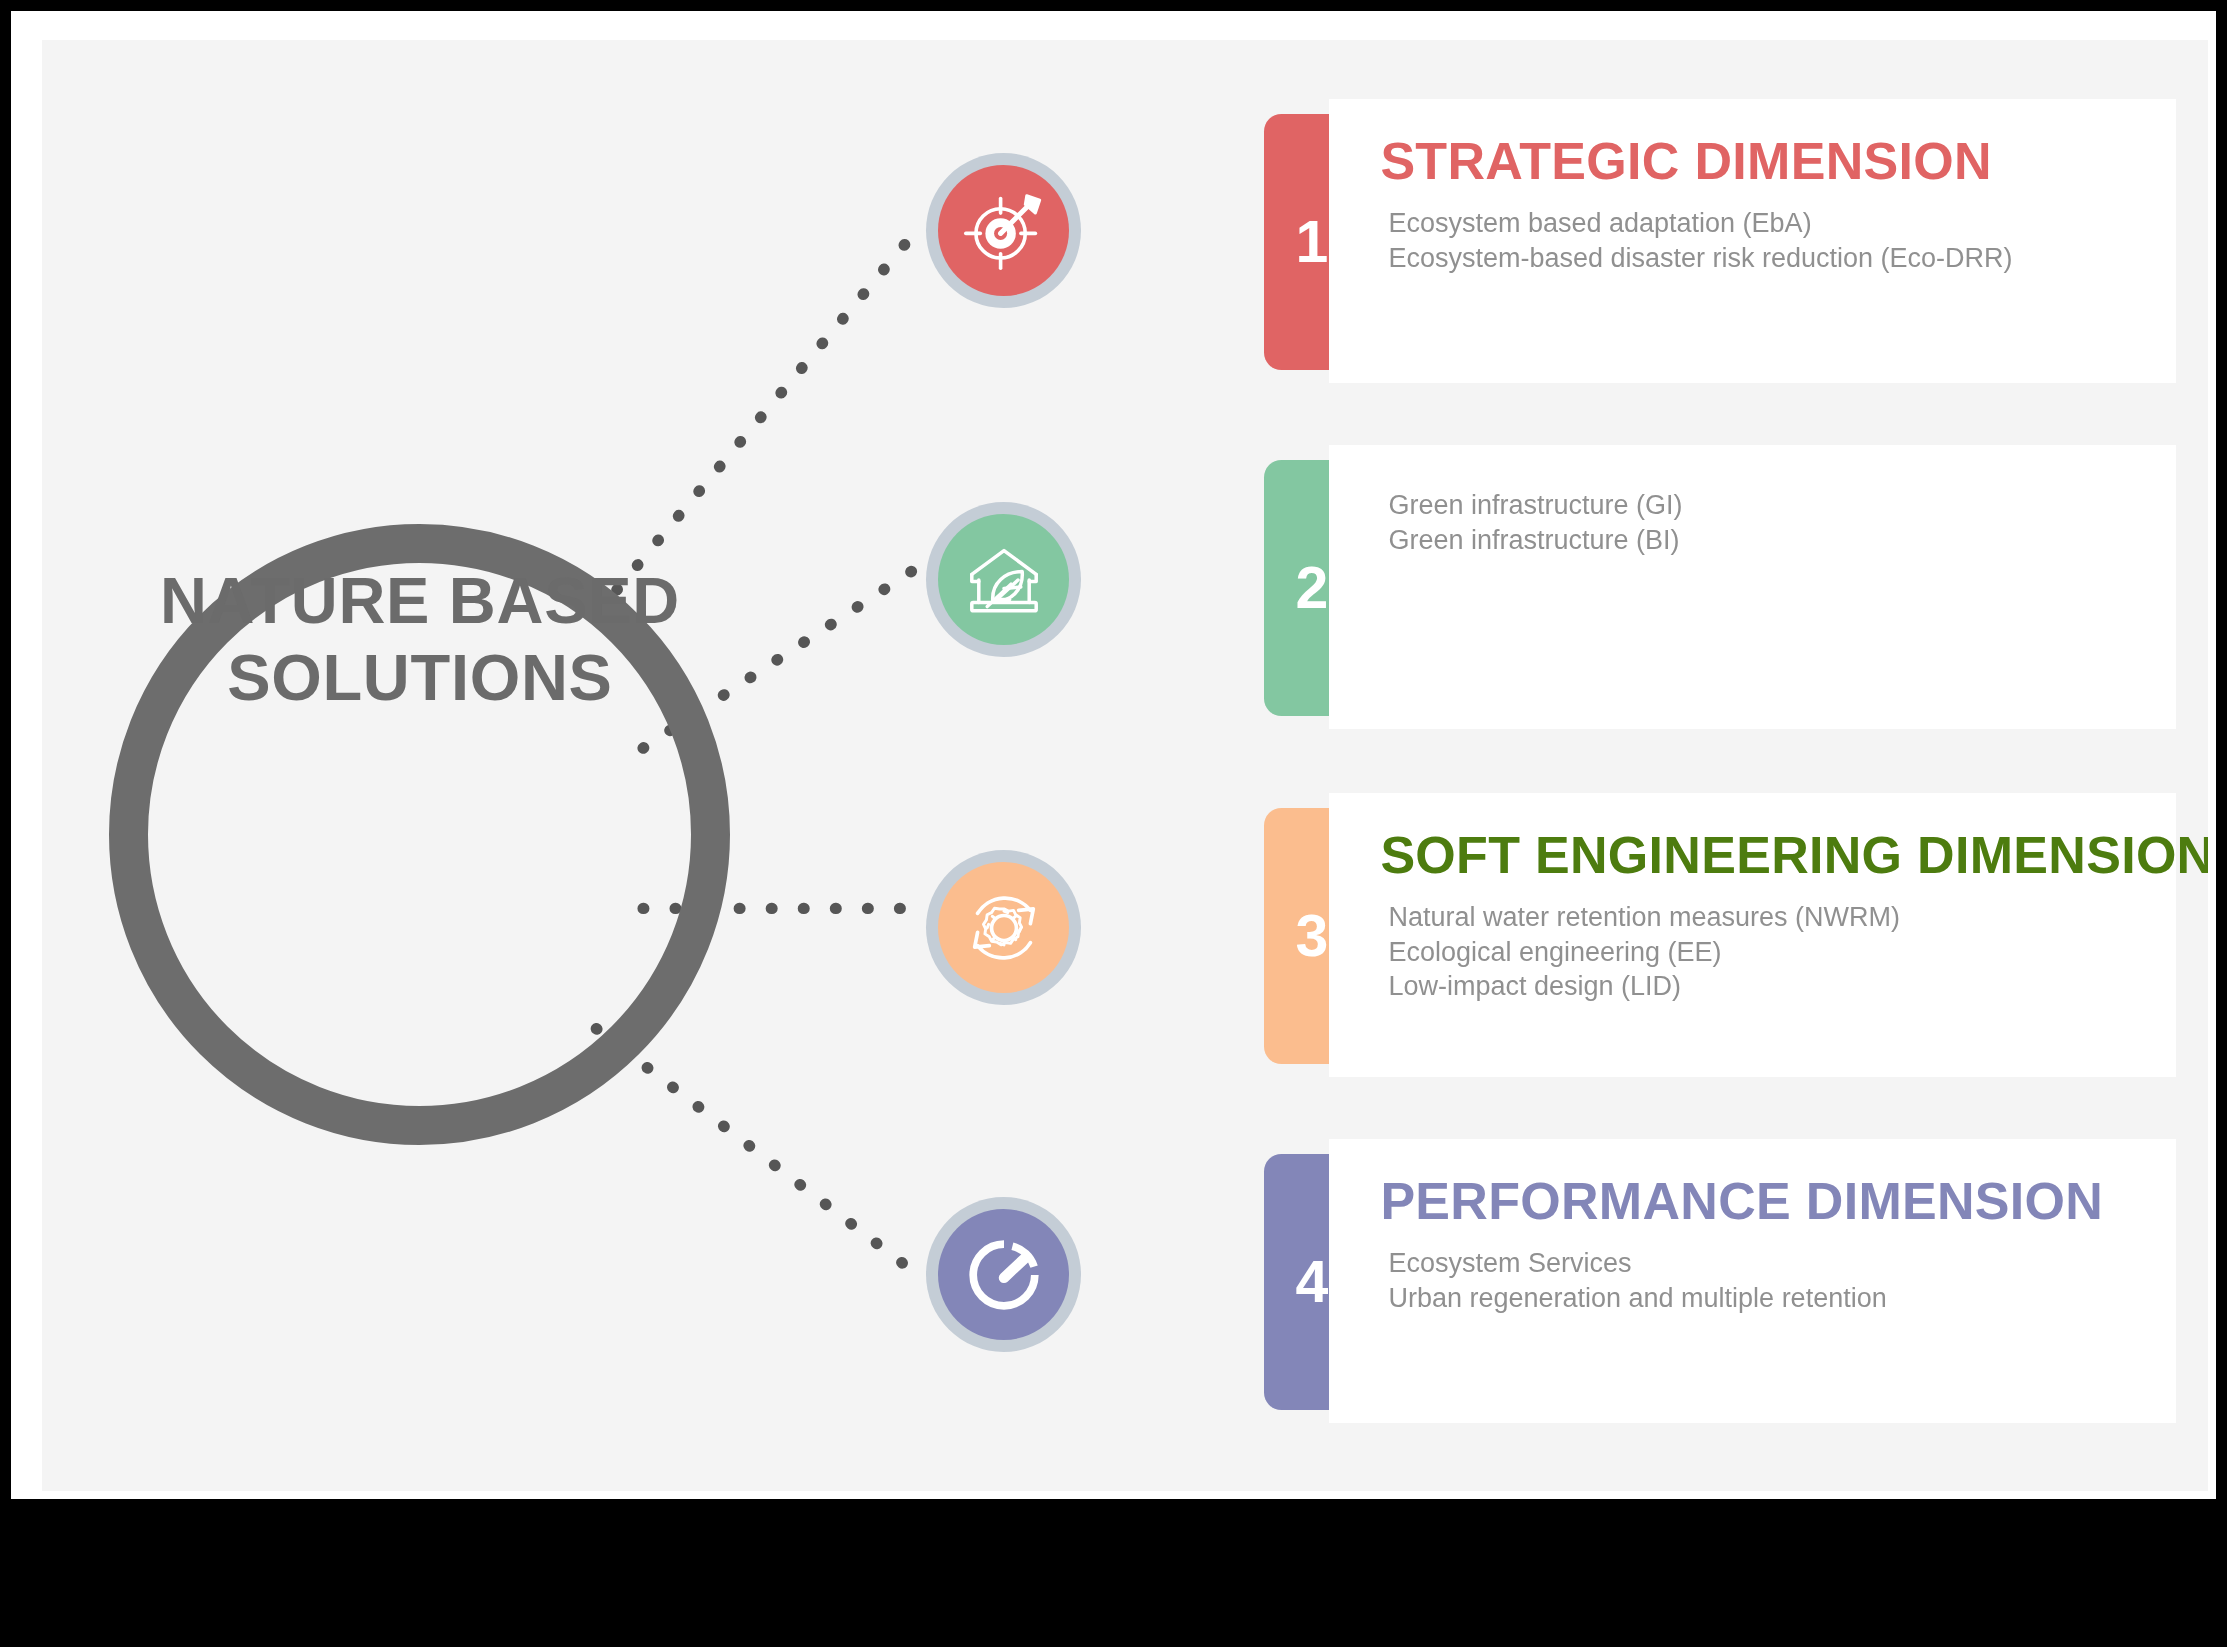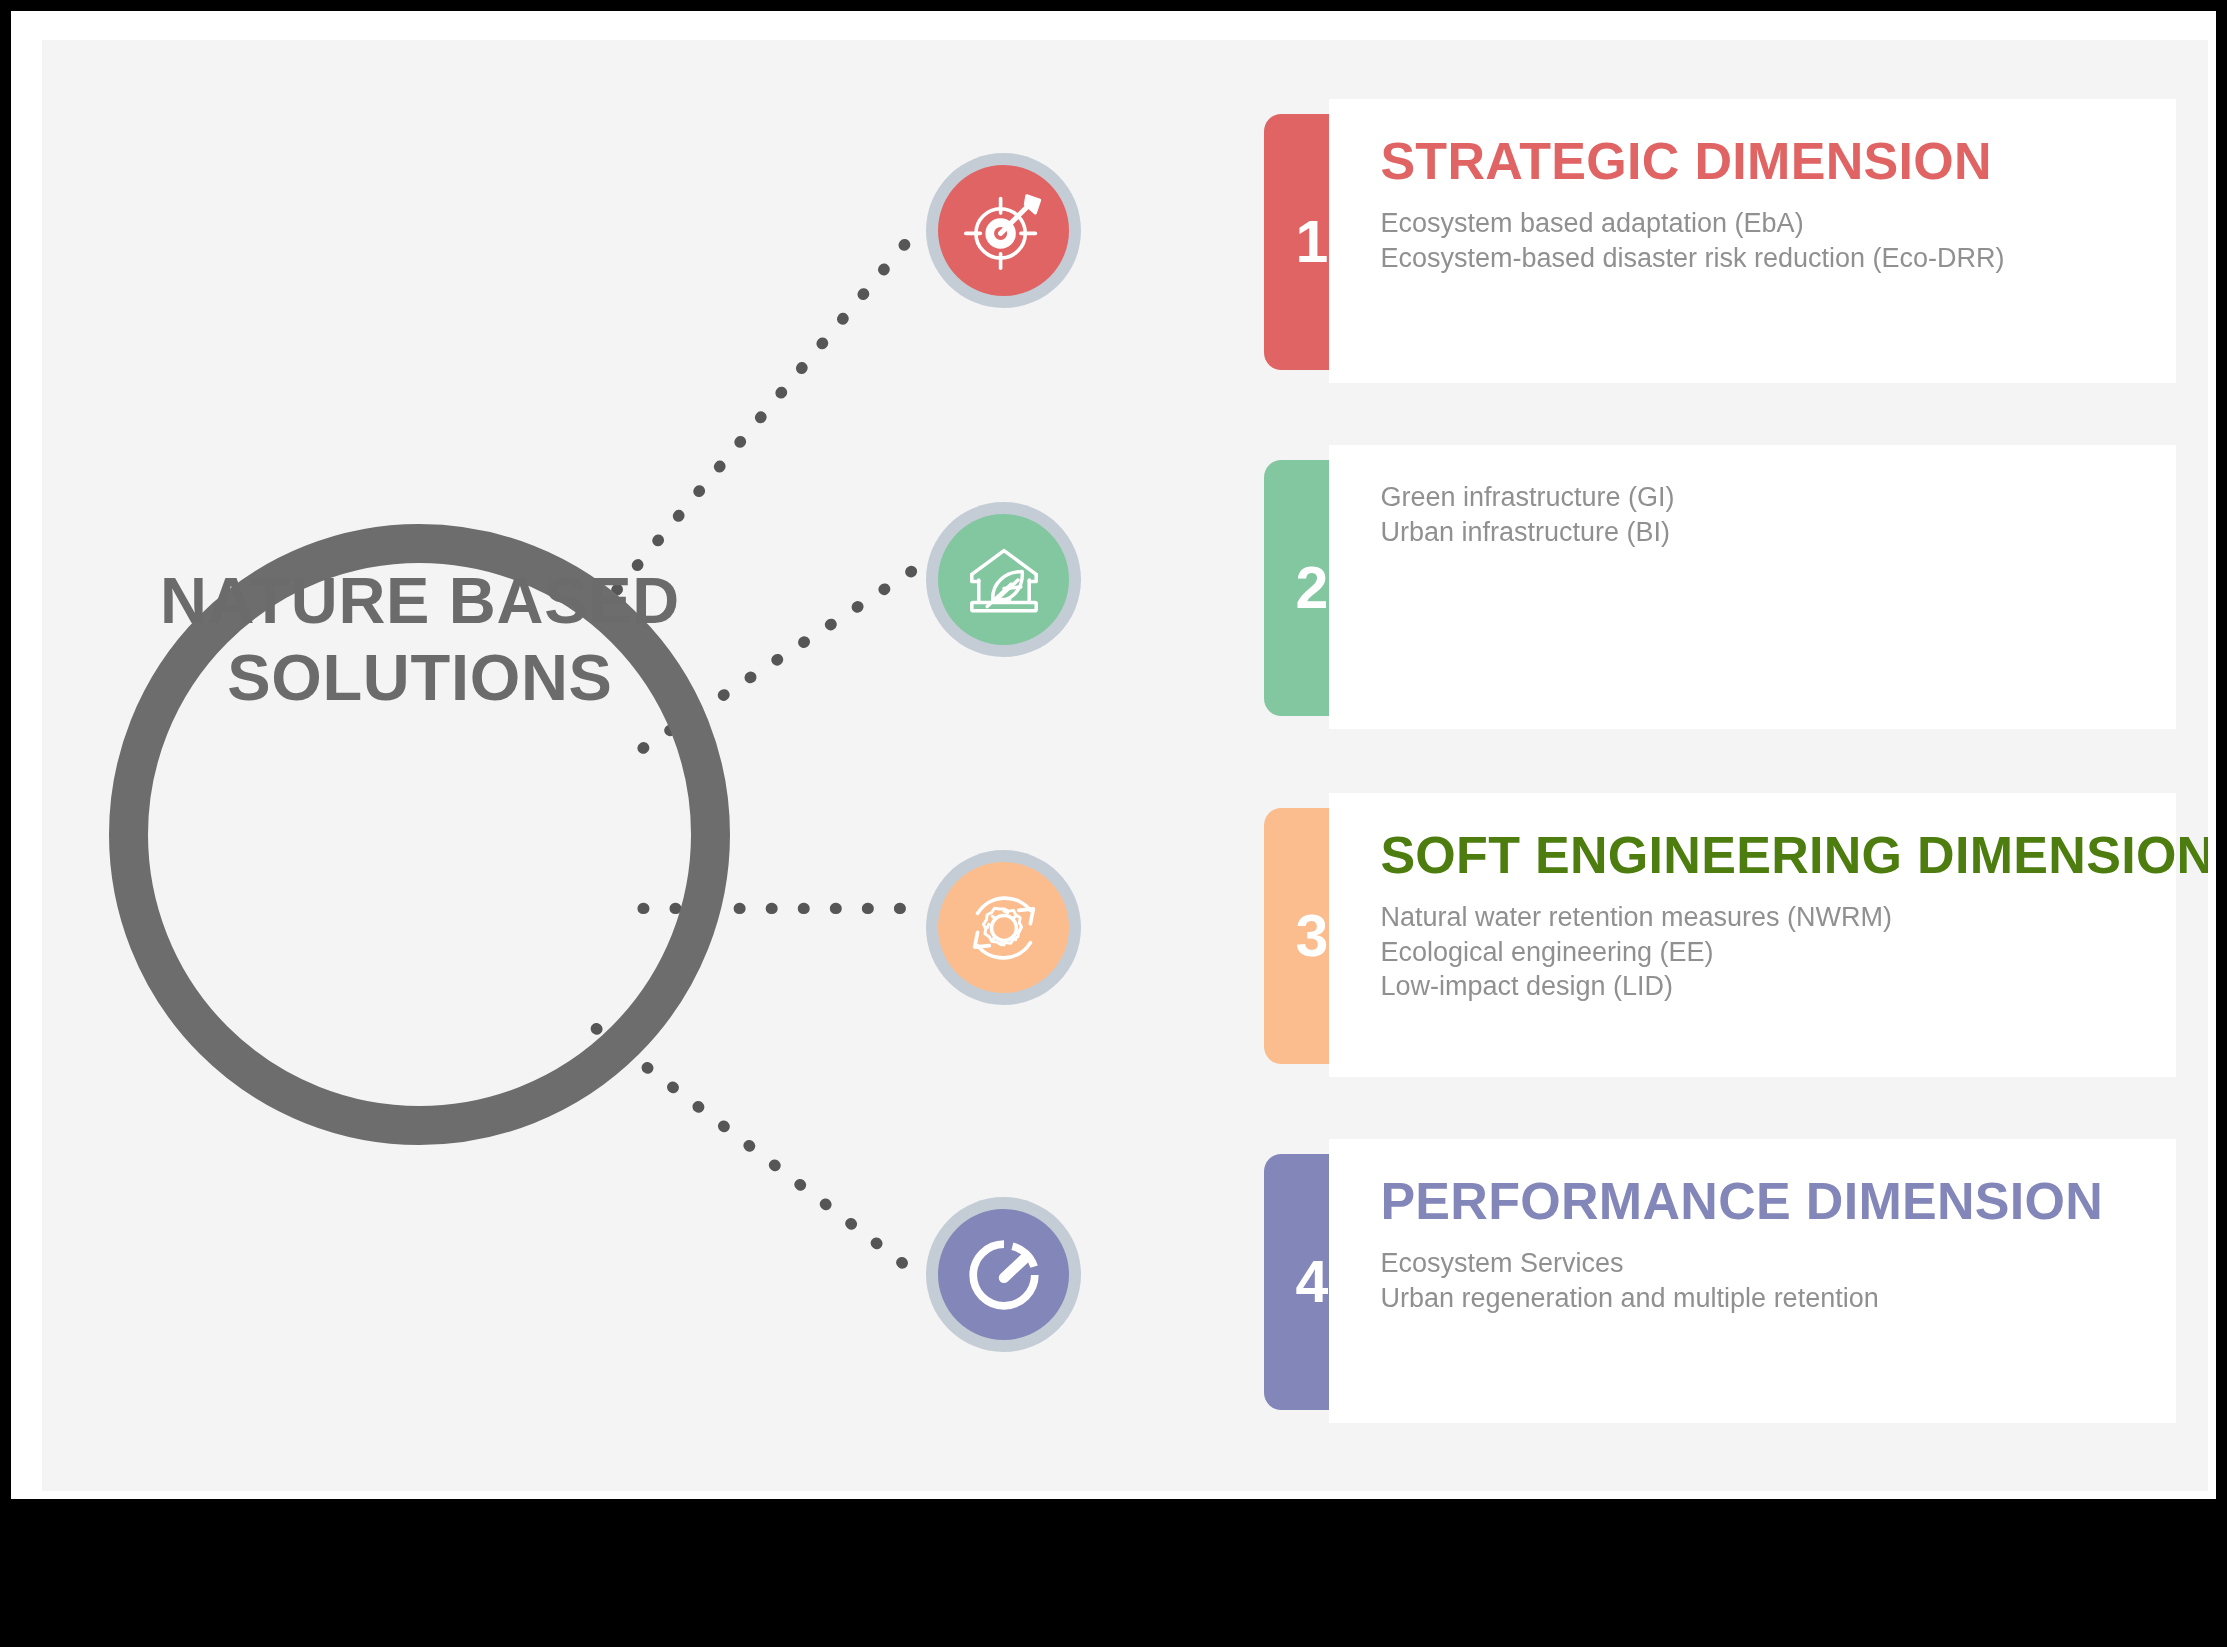--- a/index.html
+++ b/index.html
@@ -145,21 +145,21 @@
 
   .card-title {
     font-size: 52px;
     font-weight: bold;
     letter-spacing: 0.3px;
     line-height: 1.05;
     margin: 0 0 17.4px 0;
     white-space: nowrap;
   }
   .card-lines {
-    margin: 0;
+    margin: 8px;
     padding: 0;
     list-style: none;
   }
   .card-lines li {
     color: #909090;
     font-size: 27px;
     line-height: 1.28;
     white-space: nowrap;
   }
 </style>
@@ -258,21 +258,21 @@
         </div>
       </div>
 
       <div class="row row-2">
         <div class="num-tab" style="background:#83c7a1">
           <span>2</span>
         </div>
         <div class="card">
           <ul class="card-lines">
             <li>Green infrastructure (GI)</li>
-            <li>Urban infrastructure (BI)</li>
+            <li>Green infrastructure (BI)</li>
           </ul>
         </div>
       </div>
 
       <div class="row row-3">
         <div class="num-tab" style="background:#fbbd8e">
           <span>3</span>
         </div>
         <div class="card">
           <h2 class="card-title" style="color:#4d7c0f">SOFT ENGINEERING DIMENSION</h2>

